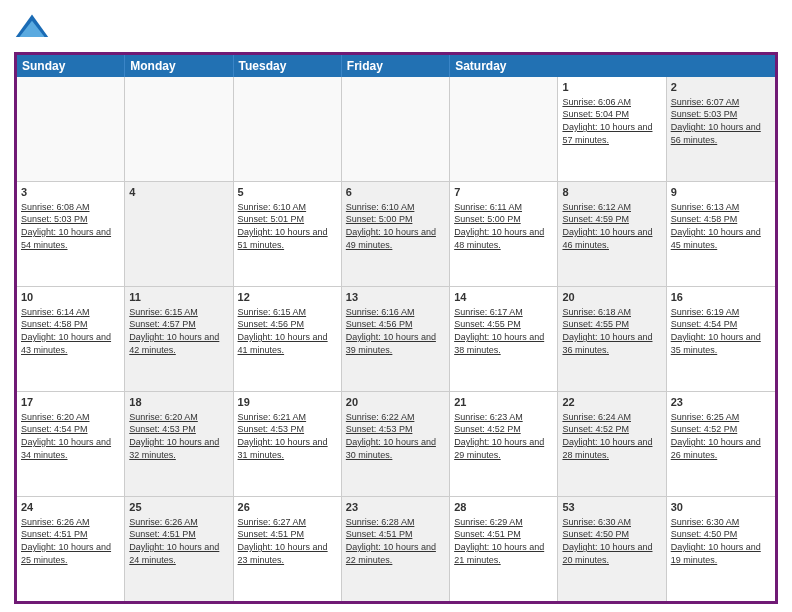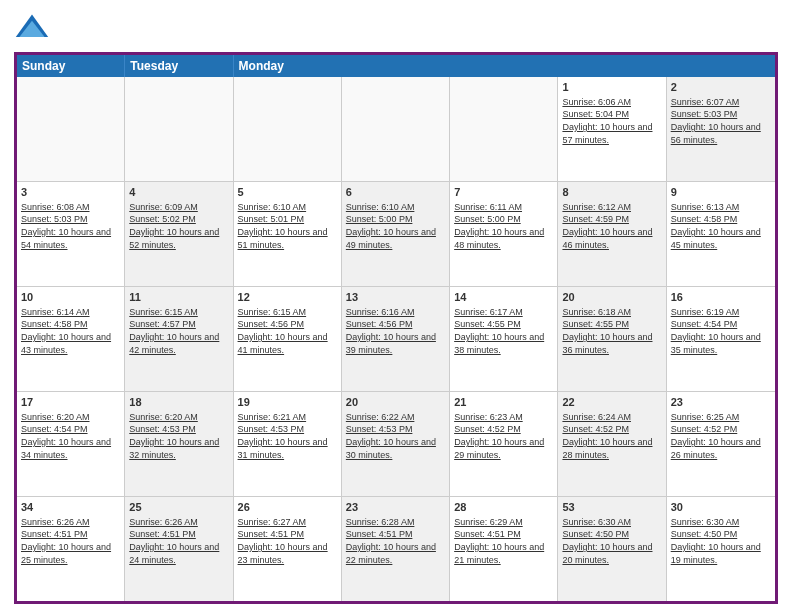--- a/index.html
+++ b/index.html
@@ -126,22 +126,24 @@
     </div>
     <div class="title-block">
       <div class="month-title"></div>
       <div class="subtitle"></div>
     </div>
   </div>
 
   <div class="calendar">
     <div class="cal-header">
     <div class="cal-header-cell">Sunday</div>
+        <div class="cal-header-cell">Monday</div>
         <div class="cal-header-cell">Tuesday</div>
-        <div class="cal-header-cell">Monday</div>
+        <div class="cal-header-cell">Friday</div>
+        <div class="cal-header-cell">Saturday</div>
       </div>
     <div class="cal-body">
     <div class="cal-row">
           <div class="cal-cell empty"></div>
           <div class="cal-cell empty"></div>
           <div class="cal-cell empty"></div>
           <div class="cal-cell empty"></div>
           <div class="cal-cell empty"></div>
           <div class="cal-cell">
             <span class="day-num">1</span>
@@ -152,21 +154,20 @@
             <div class="cell-text">Sunrise: 6:07 AM<br>Sunset: 5:03 PM<br>Daylight: 10 hours and 56 minutes.</div>
           </div>
         </div>
         <div class="cal-row">
           <div class="cal-cell">
             <span class="day-num">3</span>
             <div class="cell-text">Sunrise: 6:08 AM<br>Sunset: 5:03 PM<br>Daylight: 10 hours and 54 minutes.</div>
           </div>
           <div class="cal-cell shaded">
             <span class="day-num">4</span>
-            <div class="cell-text">Sunrise: 6:09 AM<br>Sunset: 5:02 PM<br>Daylight: 10 hours and 52 minutes.</div>
           </div>
           <div class="cal-cell">
             <span class="day-num">5</span>
             <div class="cell-text">Sunrise: 6:10 AM<br>Sunset: 5:01 PM<br>Daylight: 10 hours and 51 minutes.</div>
           </div>
           <div class="cal-cell shaded">
             <span class="day-num">6</span>
             <div class="cell-text">Sunrise: 6:10 AM<br>Sunset: 5:00 PM<br>Daylight: 10 hours and 49 minutes.</div>
           </div>
           <div class="cal-cell">
@@ -237,21 +238,21 @@
             <span class="day-num">22</span>
             <div class="cell-text">Sunrise: 6:24 AM<br>Sunset: 4:52 PM<br>Daylight: 10 hours and 28 minutes.</div>
           </div>
           <div class="cal-cell">
             <span class="day-num">23</span>
             <div class="cell-text">Sunrise: 6:25 AM<br>Sunset: 4:52 PM<br>Daylight: 10 hours and 26 minutes.</div>
           </div>
         </div>
         <div class="cal-row">
           <div class="cal-cell">
-            <span class="day-num">34</span>
+            <span class="day-num">24</span>
             <div class="cell-text">Sunrise: 6:26 AM<br>Sunset: 4:51 PM<br>Daylight: 10 hours and 25 minutes.</div>
           </div>
           <div class="cal-cell shaded">
             <span class="day-num">25</span>
             <div class="cell-text">Sunrise: 6:26 AM<br>Sunset: 4:51 PM<br>Daylight: 10 hours and 24 minutes.</div>
           </div>
           <div class="cal-cell">
             <span class="day-num">26</span>
             <div class="cell-text">Sunrise: 6:27 AM<br>Sunset: 4:51 PM<br>Daylight: 10 hours and 23 minutes.</div>
           </div>

